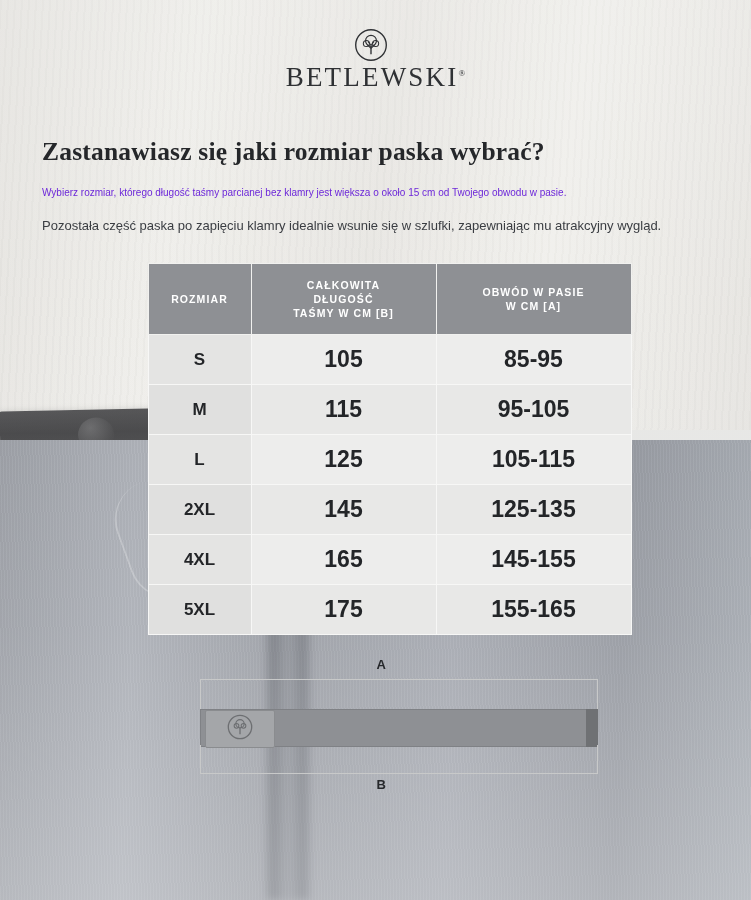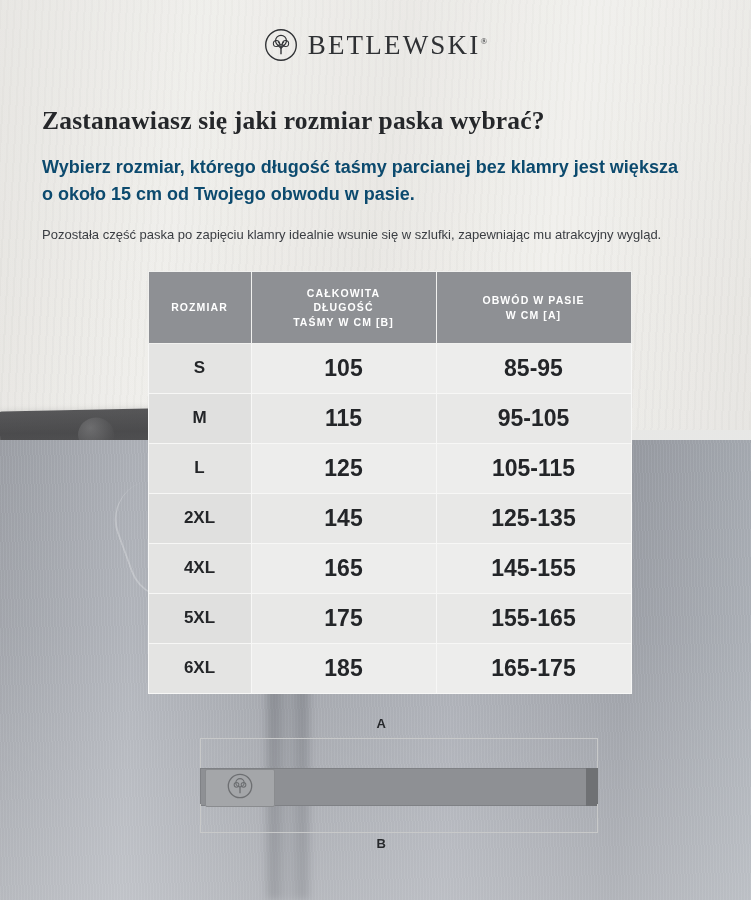--- a/index.html
+++ b/index.html
@@ -104,20 +104,21 @@
     z-index: 5;
     padding: 0 42px;
   }
 
   .logo-row {
     display: flex;
     justify-content: center;
     align-items: center;
     padding-top: 28px;
     padding-bottom: 4px;
+    flex-direction: column;
   }
   .logo-mark {
     width: 34px; height: 34px;
     margin-right: 10px;
     flex: none;
   }
   .logo-text {
     font-family: "Liberation Serif", serif;
     font-size: 27px;
     letter-spacing: 2.2px;
@@ -135,24 +136,24 @@
   h1.headline {
     font-family: "Liberation Serif", serif;
     font-size: 25.5px;
     font-weight: 700;
     color: #25272a;
     margin: 40px 0 18px 0;
     letter-spacing: .2px;
   }
 
   p.lead {
-    font-size: 18px;
+    font-size: 10px;
     line-height: 1.52;
-    font-weight: 700;
-    color: #0c4a6e;
+    font-weight: 400;
+    color: #6d28d9;
     margin: 0 0 16px 0;
     max-width: 640px;
   }
   p.sub {
     font-size: 13px;
     line-height: 1.58;
     color: #3a3d42;
     margin: 0;
     max-width: 670px;
   }
@@ -340,25 +341,20 @@
         </tr>
         <tr>
           <td class="size-cell">4XL</td>
           <td>165</td>
           <td>145-155</td>
         </tr>
         <tr>
           <td class="size-cell">5XL</td>
           <td>175</td>
           <td>155-165</td>
-        </tr>
-        <tr>
-          <td class="size-cell">6XL</td>
-          <td>185</td>
-          <td>165-175</td>
         </tr>
       </tbody>
     </table>
   </div>
 
   <div class="diagram">
     <span class="dim-label label-a">A</span>
     <div class="line-a"></div>
     <div class="belt-strap">
       <div class="belt-buckle">

